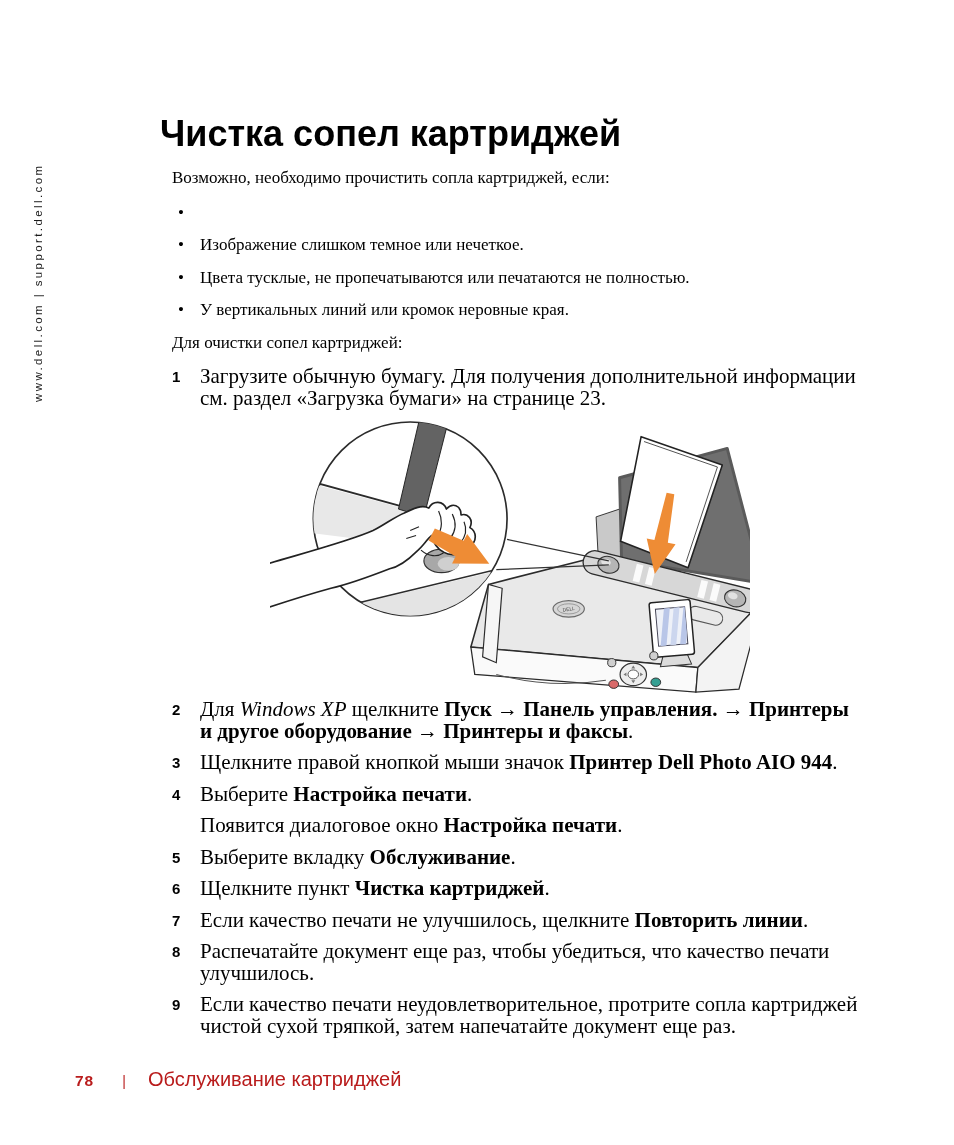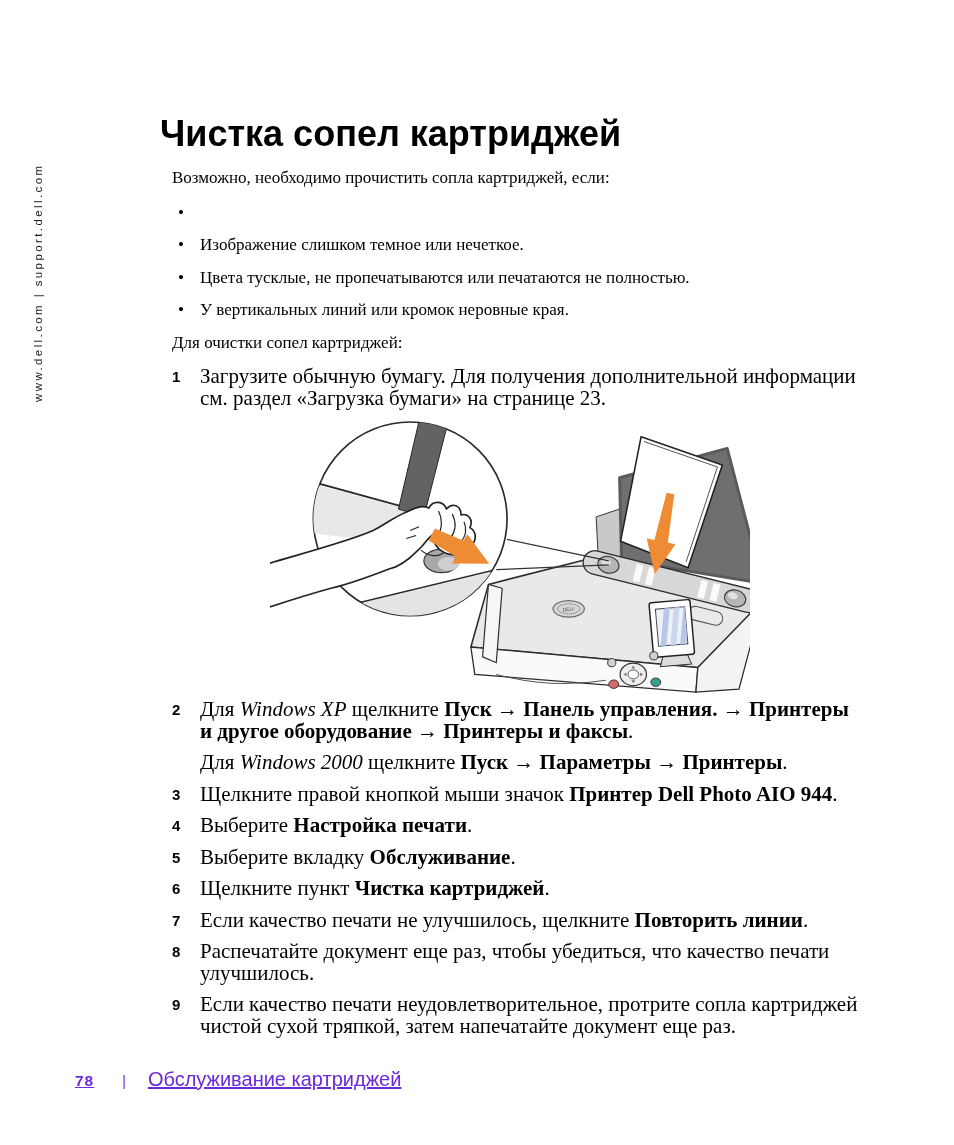--- a/index.html
+++ b/index.html
@@ -33,21 +33,21 @@
     width:40px; min-width:40px; box-sizing:border-box; padding-left:12px; padding-top:2px;
     font-family:"Liberation Sans", sans-serif; font-weight:bold; font-size:15px;
   }
   li.step .body { flex:1; }
   .sp { margin:0 0 10px 0; font-size:21px; line-height:21.5px; max-width:672px; }
   figure.printer-fig { margin:2px 0 6px 110px; width:480px; height:272px; }
   .orange { fill:var(--arrow,#EE8C35); }
   footer.pagefoot {
     position:absolute; left:75px; top:1068px;
     display:flex; align-items:baseline;
-    font-family:"Liberation Sans", sans-serif; color:#6d28d9;text-decoration:underline;
+    font-family:"Liberation Sans", sans-serif; color:#b91c1c;
   }
   footer .pagenum { font-weight:bold; font-size:15.5px; letter-spacing:1px; }
   footer .sep { margin:0 22px 0 28px; font-size:14px; }
   footer .section { font-size:20px; }
 </style>
 </head>
 <body>
 
 <div class="page">
 
@@ -188,33 +188,33 @@
           <polygon class="orange" transform="translate(160,116) rotate(27)" points="0,-7 32,-9 32,-17 66,0 32,17 32,9 0,7"></polygon>
         </g>
       </svg>
     </figure>
 
     <ol class="steps" id="steps-bottom">
         <li class="step">
     <span class="num">2</span>
     <div class="body">
             <p class="sp"><span>Для </span><i>Windows XP</i><span> щелкните </span><b>Пуск</b><span> → </span><b>Панель управления.</b><span> → </span><b>Принтеры и другое оборудование</b><span> → </span><b>Принтеры и факсы</b><span>.</span></p>
-            <p class="sp"><span>Для </span><i>Windows 2000</i><span> щелкните </span><b>Пуск</b><span> → </span><b>Параметры</b><span> → </span><b>Принтеры</b><span>.</span></p>
           </div>
   </li>
         <li class="step">
     <span class="num">3</span>
     <div class="body">
             <p class="sp"><span>Щелкните правой кнопкой мыши значок </span><b>Принтер Dell Photo AIO 944</b><span>.</span></p>
           </div>
   </li>
         <li class="step">
     <span class="num">4</span>
     <div class="body">
             <p class="sp"><span>Выберите </span><b>Настройка печати</b><span>.</span></p>
+            <p class="sp"><span>Появится диалоговое окно </span><b>Настройка печати</b><span>.</span></p>
           </div>
   </li>
         <li class="step">
     <span class="num">5</span>
     <div class="body">
             <p class="sp"><span>Выберите вкладку </span><b>Обслуживание</b><span>.</span></p>
           </div>
   </li>
         <li class="step">
     <span class="num">6</span>

